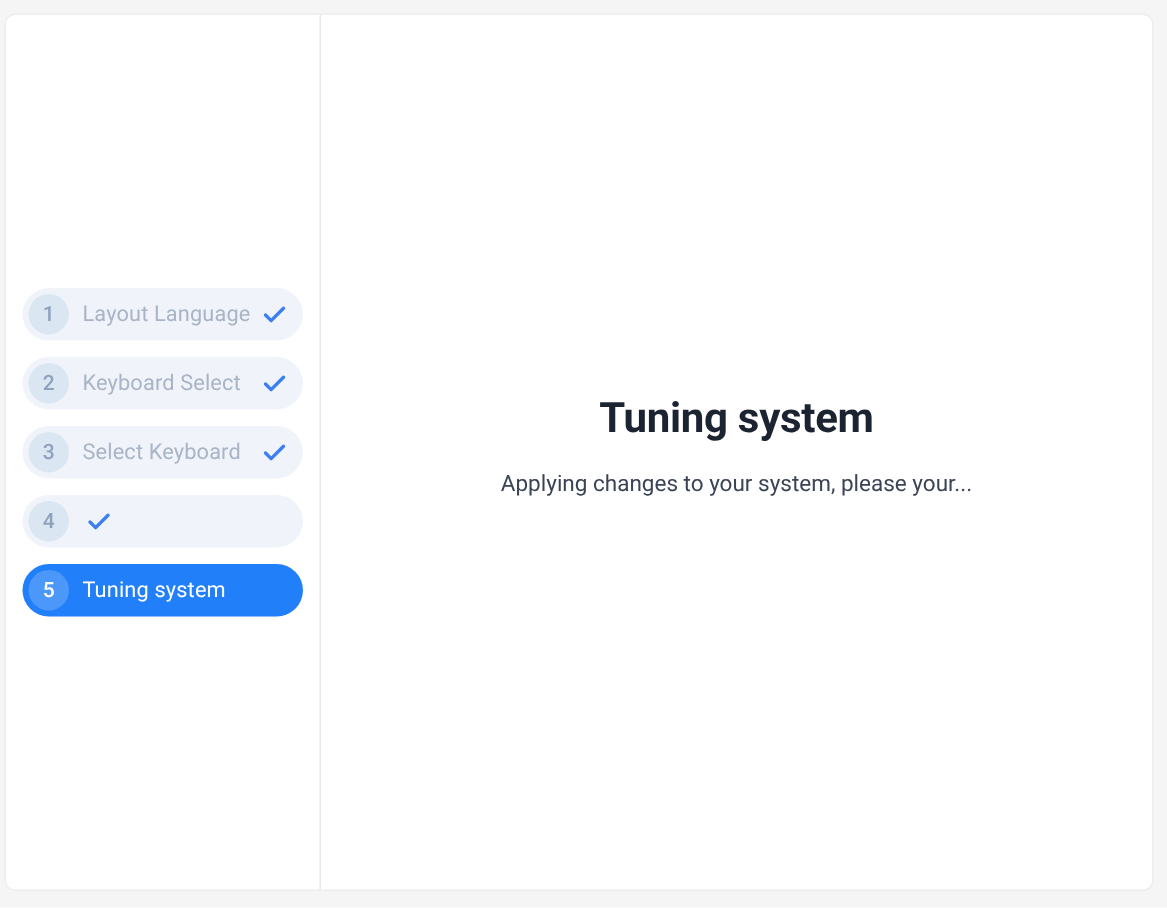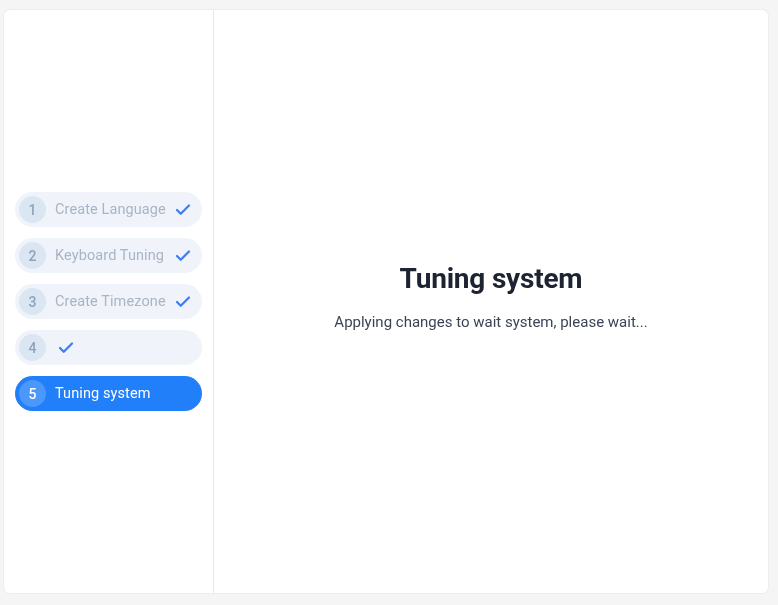--- a/index.html
+++ b/index.html
@@ -113,41 +113,41 @@
   </style>
 </head>
 <body>
 
 <div class="window">
   <aside class="sidebar">
     <div class="steps">
 
       <div class="step done">
         <div class="step-num">1</div>
-        <div class="step-label">Create Language</div>
+        <div class="step-label">Layout Language</div>
         <div class="step-check">
           <svg viewBox="0 0 24 24" width="18" height="18" fill="none" stroke="currentColor" stroke-width="3" stroke-linecap="round" stroke-linejoin="round">
               <polyline points="20 6 9 17 4 12"></polyline>
             </svg>
         </div>
       </div>
 
       <div class="step done">
         <div class="step-num">2</div>
-        <div class="step-label">Keyboard Tuning</div>
+        <div class="step-label">Keyboard Select</div>
         <div class="step-check">
           <svg viewBox="0 0 24 24" width="18" height="18" fill="none" stroke="currentColor" stroke-width="3" stroke-linecap="round" stroke-linejoin="round">
               <polyline points="20 6 9 17 4 12"></polyline>
             </svg>
         </div>
       </div>
 
       <div class="step done">
         <div class="step-num">3</div>
-        <div class="step-label">Create Timezone</div>
+        <div class="step-label">Select Keyboard</div>
         <div class="step-check">
           <svg viewBox="0 0 24 24" width="18" height="18" fill="none" stroke="currentColor" stroke-width="3" stroke-linecap="round" stroke-linejoin="round">
               <polyline points="20 6 9 17 4 12"></polyline>
             </svg>
         </div>
       </div>
 
       <div class="step done">
         <div class="step-num">4</div>
         <div class="step-check">
@@ -161,15 +161,15 @@
         <div class="step-num">5</div>
         <div class="step-label">Tuning system</div>
 
       </div>
 
     </div>
   </aside>
 
   <main class="main">
     <h1 class="main-title">Tuning system</h1>
-    <p class="main-sub">Applying changes to wait system, please wait...</p>
+    <p class="main-sub">Applying changes to your system, please your...</p>
   </main>
 </div>
 
 </body></html>

